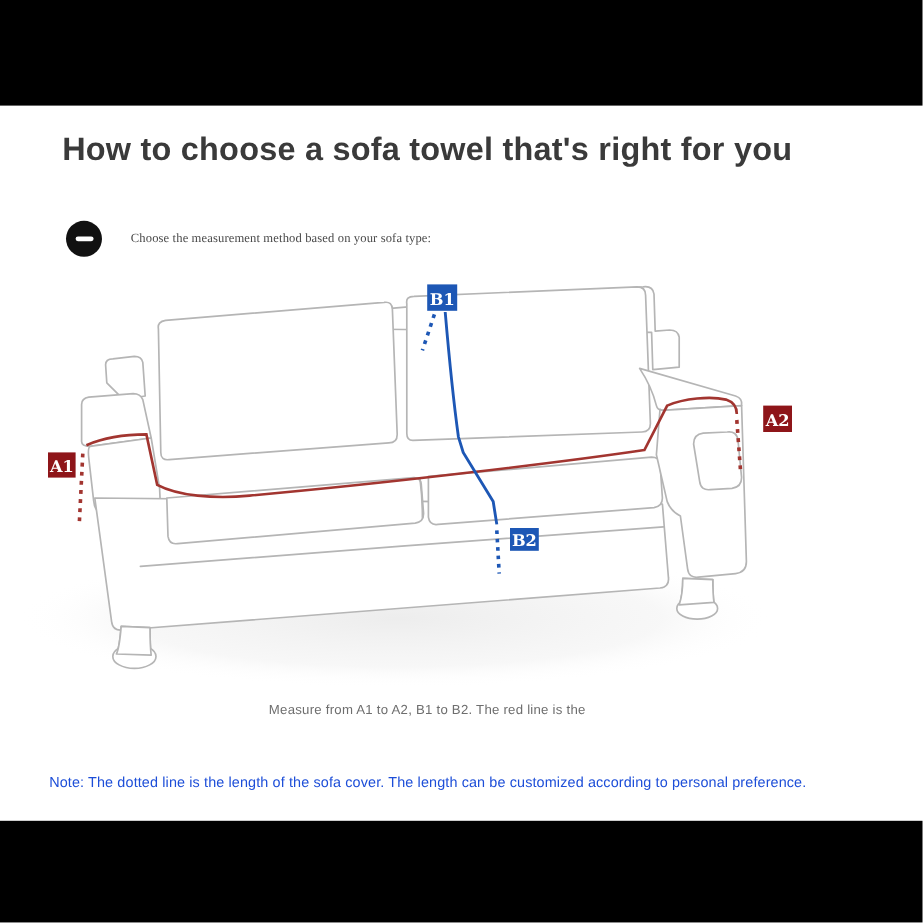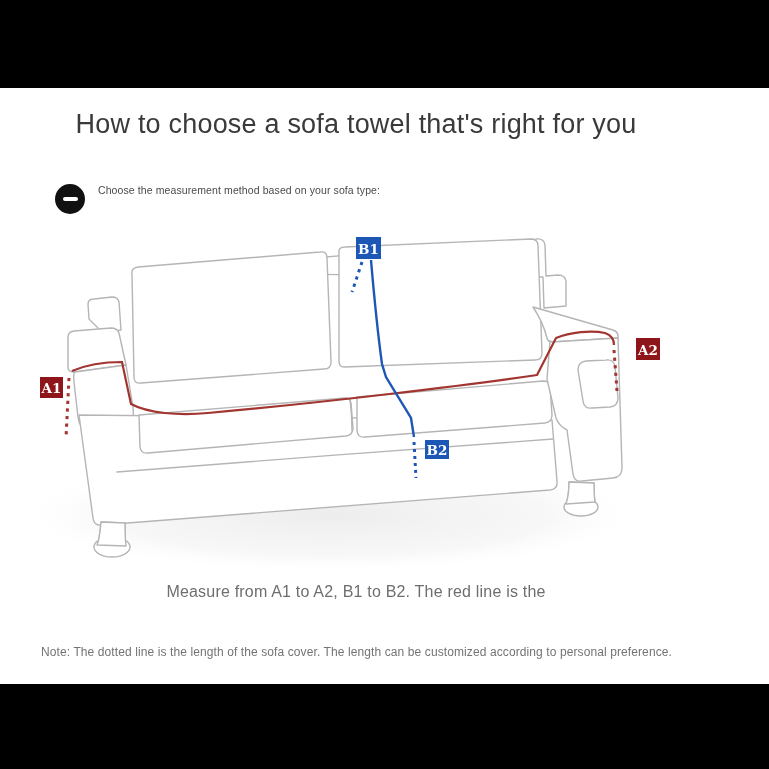--- a/index.html
+++ b/index.html
@@ -5,36 +5,36 @@
   html,body{margin:0;padding:0;background:#ffffff;}
   .page{
     position:relative;width:769px;height:769px;overflow:hidden;
     background:#ffffff;font-family:"Liberation Sans",sans-serif;
   }
   .bar{position:absolute;left:0;width:769px;background:#000000;}
   .bar-top{top:0;height:88px;}
   .bar-bottom{bottom:0;height:85px;}
   .title{
     position:absolute;top:106px;left:0;width:712px;margin:0;
-    text-align:center;font-size:27px;font-weight:400;color:#3a3a3a;
+    text-align:center;font-size:27px;font-weight:700;color:#3a3a3a;
     letter-spacing:0.2px;line-height:36px;
   }
   .step-row{
-    position:absolute;top:184px;left:55px;display:flex;align-items:flex-start;gap:13px;
+    position:absolute;top:184px;left:55px;display:flex;align-items:center;gap:24px;font-family:Liberation Serif, serif;
   }
   .step-icon{
     width:30px;height:30px;border-radius:50%;background:#111111;
     display:flex;align-items:center;justify-content:center;flex:0 0 auto;
   }
   .step-icon .dash{width:15px;height:4px;border-radius:2px;background:#ffffff;}
   .step-text{font-size:10.5px;color:#4a4a4a;letter-spacing:0.1px;}
   .diagram{position:absolute;top:0;left:0;}
   .captions{
     position:absolute;top:577px;left:0;width:712px;text-align:center;
-    font-size:16px;color:#6e6e6e;line-height:30px;letter-spacing:0.2px;
+    font-size:11px;color:#6e6e6e;line-height:30px;letter-spacing:0.2px;
   }
   .note{
     position:absolute;top:644px;left:0;width:713px;text-align:center;
     font-size:12px;line-height:16px;letter-spacing:0.1px;
   }
   .measure-label{
     font-family:"DejaVu Serif","Liberation Serif",serif;
     font-weight:bold;font-size:13.5px;fill:#ffffff;
   }
 </style>
@@ -120,17 +120,17 @@
 
       <rect x="425" y="440" width="24" height="19" fill="#1d57b5" style="fill: rgb(29, 87, 181);"></rect>
       <text class="measure-label" x="437" y="455" text-anchor="middle">B2</text>
     </g>
   </svg>
 
   <div class="captions">
     <div>Measure from A1 to A2, B1 to B2. The red line is the</div>
   </div>
 
-  <div class="note" style="color: #737373;">Note: The dotted line is the length of the sofa cover. The length can be customized according to personal preference.</div>
+  <div class="note" style="color: #1d4ed8;">Note: The dotted line is the length of the sofa cover. The length can be customized according to personal preference.</div>
 
   <div class="bar bar-bottom"></div>
 
 </div>
 
 </body></html>

